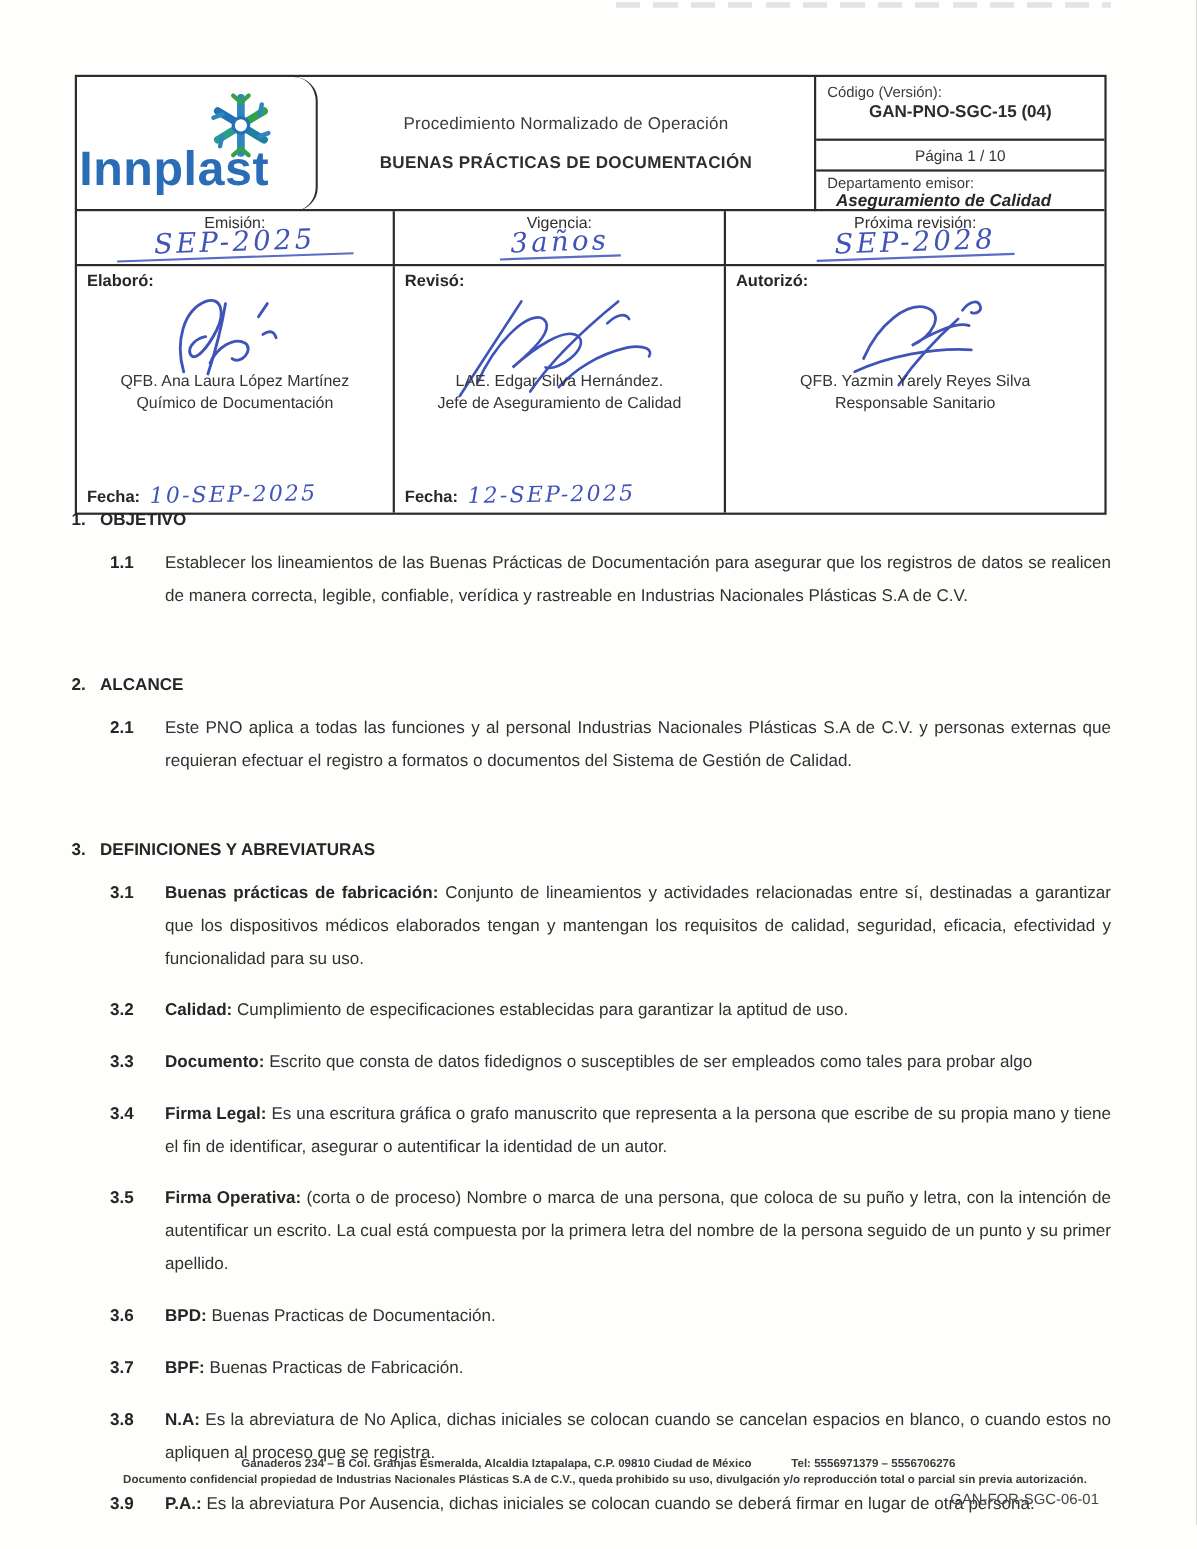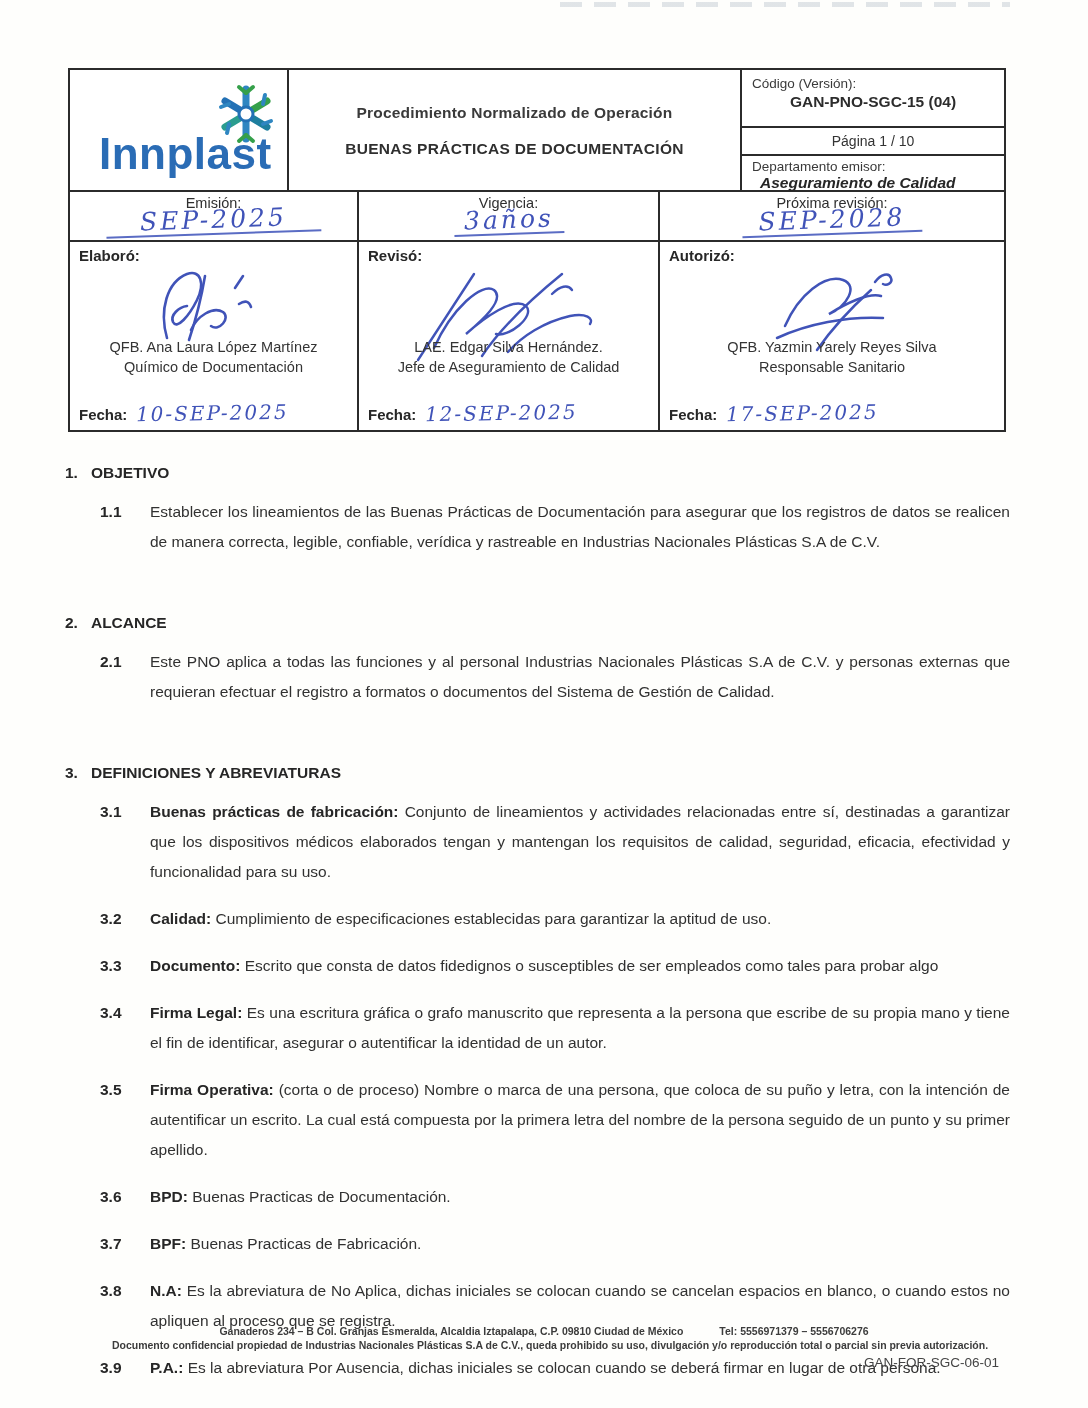--- a/index.html
+++ b/index.html
@@ -17,36 +17,36 @@
   }
 
   
   .doc-table {
     position:absolute; left:68px; top:68px; width:938px;
     border:2.5px solid #2b2b2b; background:#fff;
   }
   .trow { display:grid; }
   .row1 { grid-template-columns:219px 453px 1fr; height:122px; border-bottom:2.5px solid #2b2b2b; }
   .row2 { grid-template-columns:289px 301px 1fr; height:50px;  border-bottom:2.5px solid #2b2b2b; }
-  .row3 { grid-template-columns:289px 301px 1fr; height:188px; }
+  .row3 { grid-template-columns:289px 301px 1fr; height:224px; }
   .cell { border-right:2.5px solid #2b2b2b; position:relative; }
   .cell:last-child { border-right:none; }
 
   
-  .logo-cell { display:flex; align-items:center; justify-content:flex-end; }
+  .logo-cell { display:flex; align-items:center; justify-content:flex-start;border-radius:22px; }
   .logo-wrap { position:relative; width:190px; height:100px; }
   .logo-icon { position:absolute; left:118px; top:2px; }
   .logo-text {
     position:absolute; left:2px; bottom:2px;
     font-size:44px; font-weight:bold; color:#2a6cb5; letter-spacing:.5px;
   }
 
   
   .title-cell { display:flex; flex-direction:column; align-items:center; justify-content:center; gap:18px; padding:0 20px; text-align:center; }
-  .doc-type  { font-size:15.5px; font-weight:700; color:#3a3a3a; letter-spacing:.2px; }
+  .doc-type  { font-size:15.5px; font-weight:400; color:#3a3a3a; letter-spacing:.2px; }
   .doc-title { font-size:15.5px; font-weight:bold; color:#2f2f2f; letter-spacing:.3px; }
 
   
   .code-cell { display:flex; flex-direction:column; }
   .code-box  { flex:0 0 58px; border-bottom:2px solid #2b2b2b; padding:6px 10px 0 10px; }
   .code-label { font-size:13.5px; color:#3a3a3a; }
   .code-value { font-size:15.5px; font-weight:bold; color:#2c2c2c; text-align:center; margin-top:2px; }
   .page-box  { flex:0 0 28px; border-bottom:2px solid #2b2b2b; display:flex; align-items:center; justify-content:center; font-size:14px; color:#333; }
   .dept-box  { flex:1; padding:3px 10px 0 10px; }
   .dept-label { font-size:13.5px; color:#3a3a3a; }
@@ -223,24 +223,20 @@
             <path d="M38,66 C52,34 78,14 96,20 C112,26 100,46 82,54 C98,44 122,32 134,36"></path>
             <path d="M128,22 c6,-8 14,-10 16,-4 c2,5 -4,8 -8,6"></path>
             <path d="M30,78 C60,64 100,56 136,58"></path>
             <path d="M70,90 C84,70 104,48 124,30"></path>
           </g>
         </svg>
         <div class="sig-name-block">
           <div class="sig-name">QFB. Yazmin Yarely Reyes Silva</div>
           <div class="sig-title">Responsable Sanitario</div>
         </div>
-        <div class="fecha-line">
-          <span class="fecha-label">Fecha:</span>
-          <span class="hand hand-date">17-SEP-2025</span>
-        </div>
       </div>
 
     </div>
   </div>
 
   <div class="body-area">
 
     <div class="sec-head first">
       <span>1.</span>
       <span>OBJETIVO</span>

